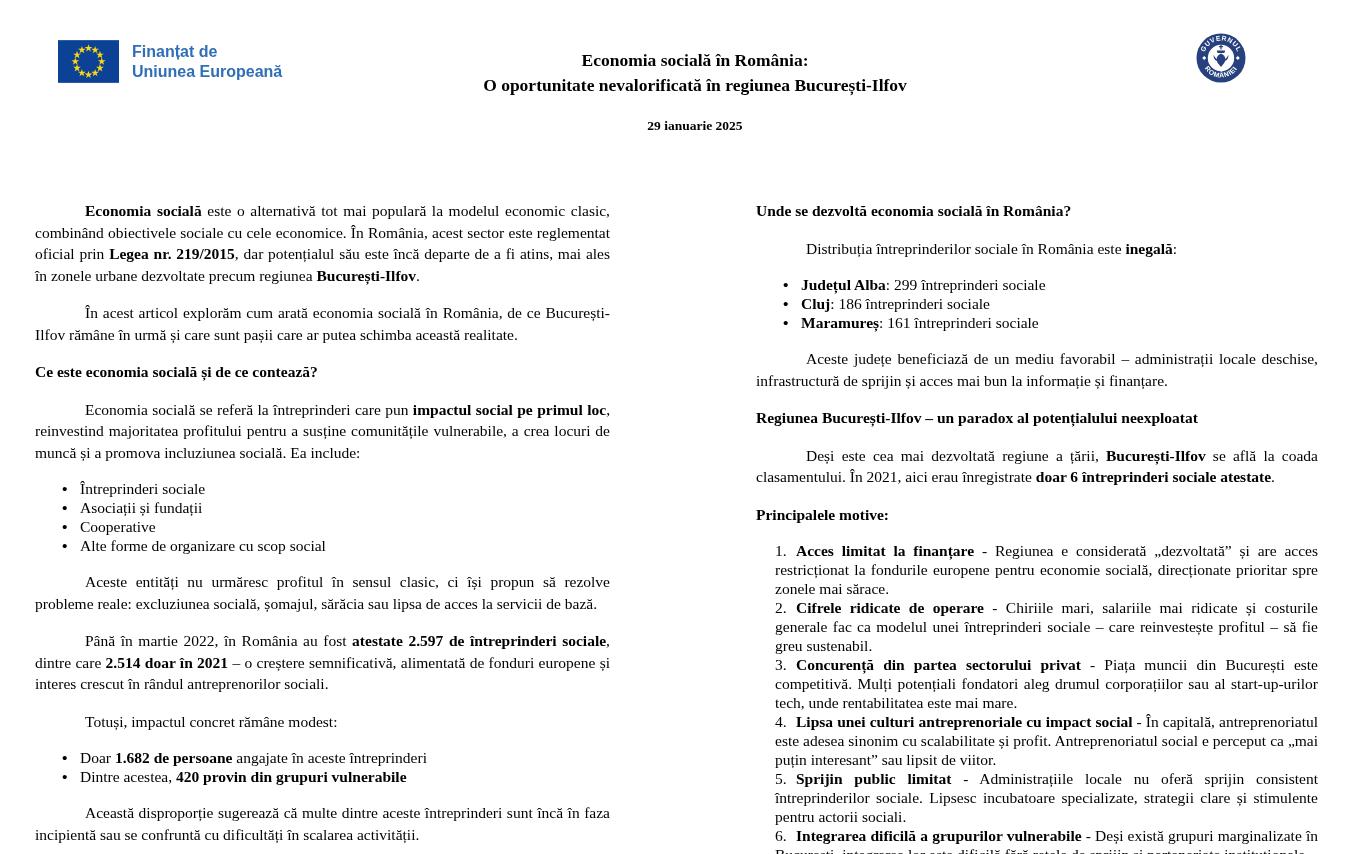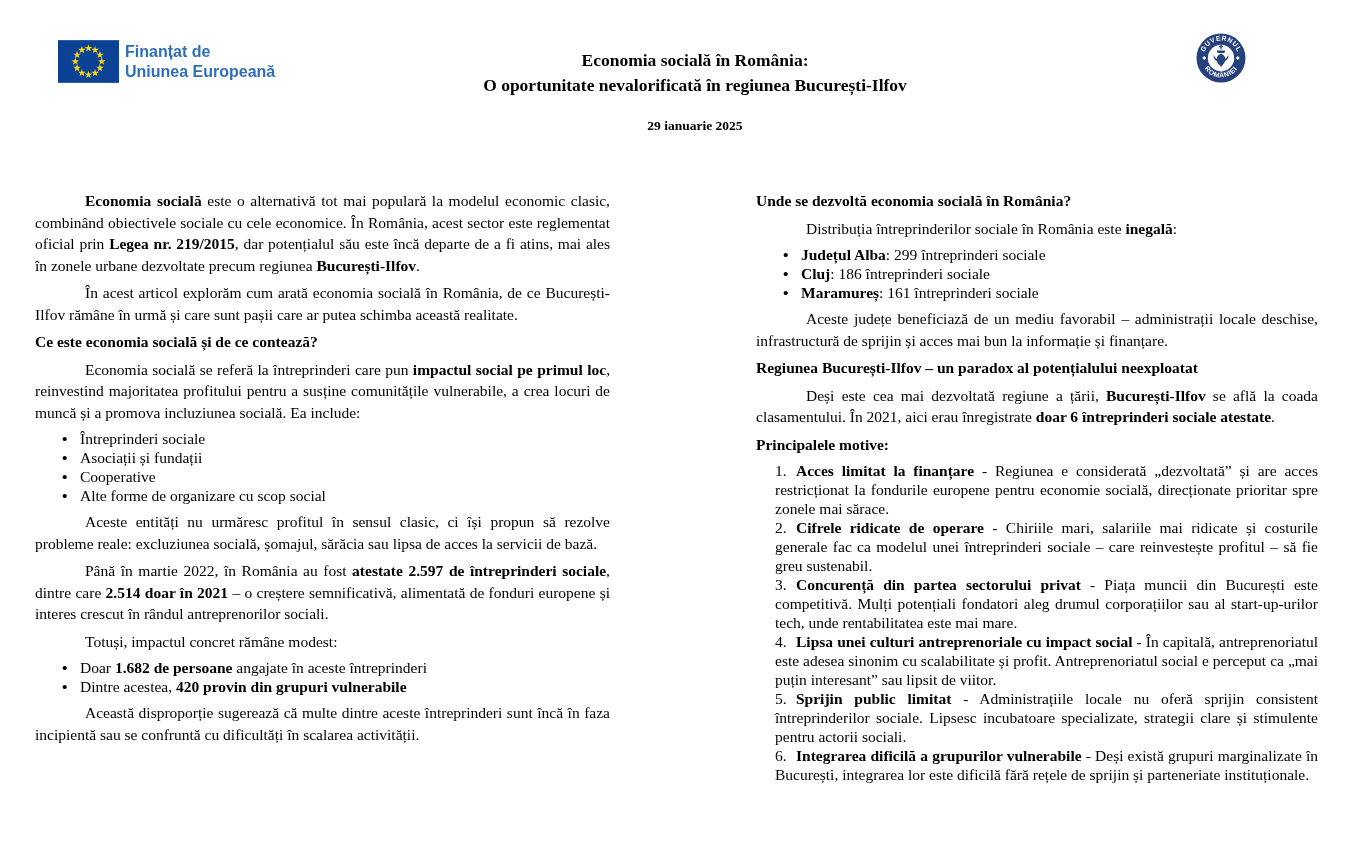--- a/index.html
+++ b/index.html
@@ -2,35 +2,35 @@
 <html lang="ro"><head>
 <meta charset="utf-8">
 <style>
   html,body { margin:0; padding:0; background:#888; }
   .page {
     position:relative; width:1346px; height:854px; background:#ffffff;
     font-family:"Liberation Serif", serif; color:#000; overflow:hidden;
     margin:0 auto;
   }
   
-  .eu-logo { position:absolute; left:58px; top:40px; display:flex; align-items:center; gap:6px; }
+  .eu-logo { position:absolute; left:58px; top:40px; display:flex; align-items:center; gap:13px; }
   .eu-text {
     font-family:"Liberation Sans", sans-serif; font-weight:bold;
     font-size:16px; line-height:20px; color:#2f6fb7;
   }
   .title-block { position:absolute; left:44px; right:0; top:48px; text-align:center; }
   .title-line { font-size:17.5px; font-weight:bold; line-height:25px; }
   .doc-date { margin-top:20px; font-size:13.5px; font-weight:bold; }
   .gov-logo { position:absolute; left:1196px; top:33px; width:50px; height:50px; }
   
   .cols { position:absolute; top:184px; left:35px; right:28px; display:flex; }
   .col-left  { width:575px; }
   .col-gap   { width:146px; flex:none; }
   .col-right { width:562px; }
-  .col p, .col h2, .col ul, .col ol { margin:6px 0 6px 0; }
+  .col p, .col h2, .col ul, .col ol { margin:16px 0 6px 0; }
   .col p, .col li { font-size:15.5px; line-height:21.5px; text-align:justify; }
   .col h2 { font-size:15.5px; line-height:21.5px; font-weight:bold; text-align:left; }
   p.ind { text-indent:50px; }
   .b { font-weight:bold; }
   
   ul.blist { list-style:none; padding:0 0 0 27px; }
   ul.blist li { line-height:19px; }
   ul.blist li::before { content:"\2022"; display:inline-block; width:18px; font-weight:bold; }
   
   ol.nlist { list-style:none; padding:0 0 0 19px; counter-reset:mot; }

